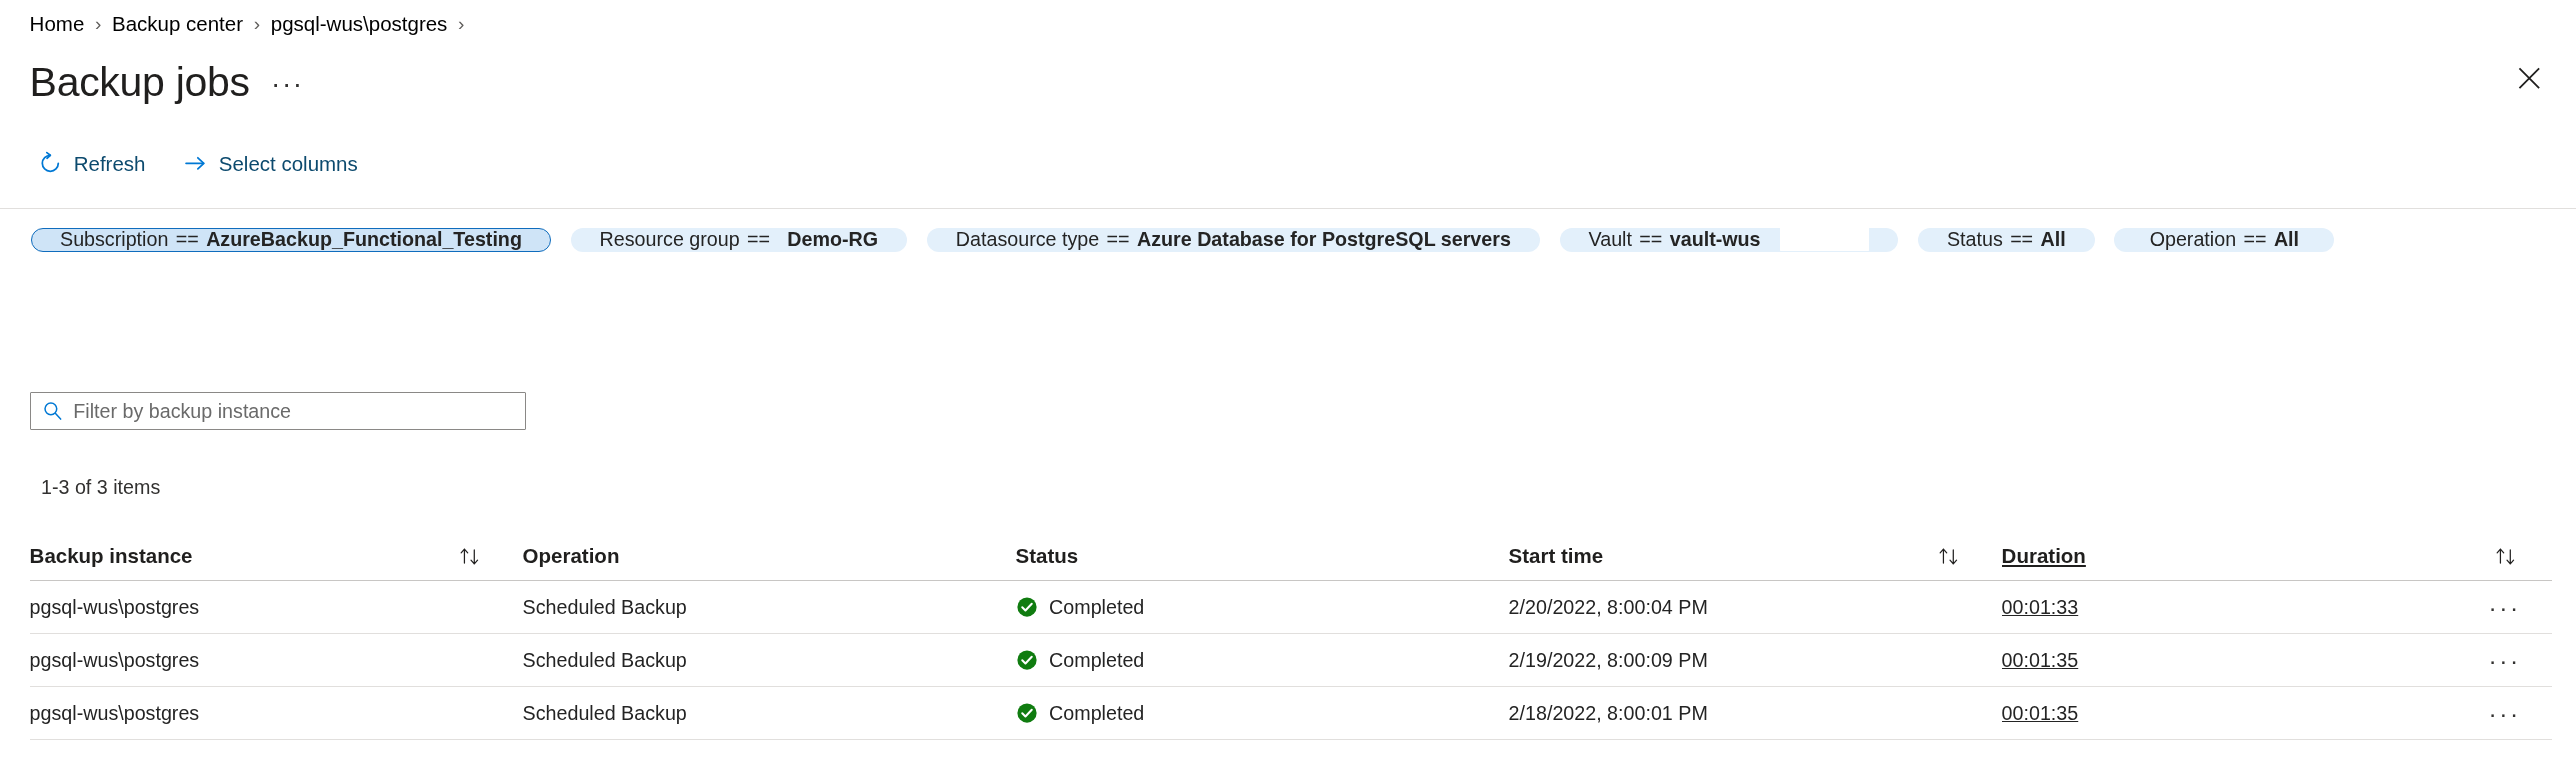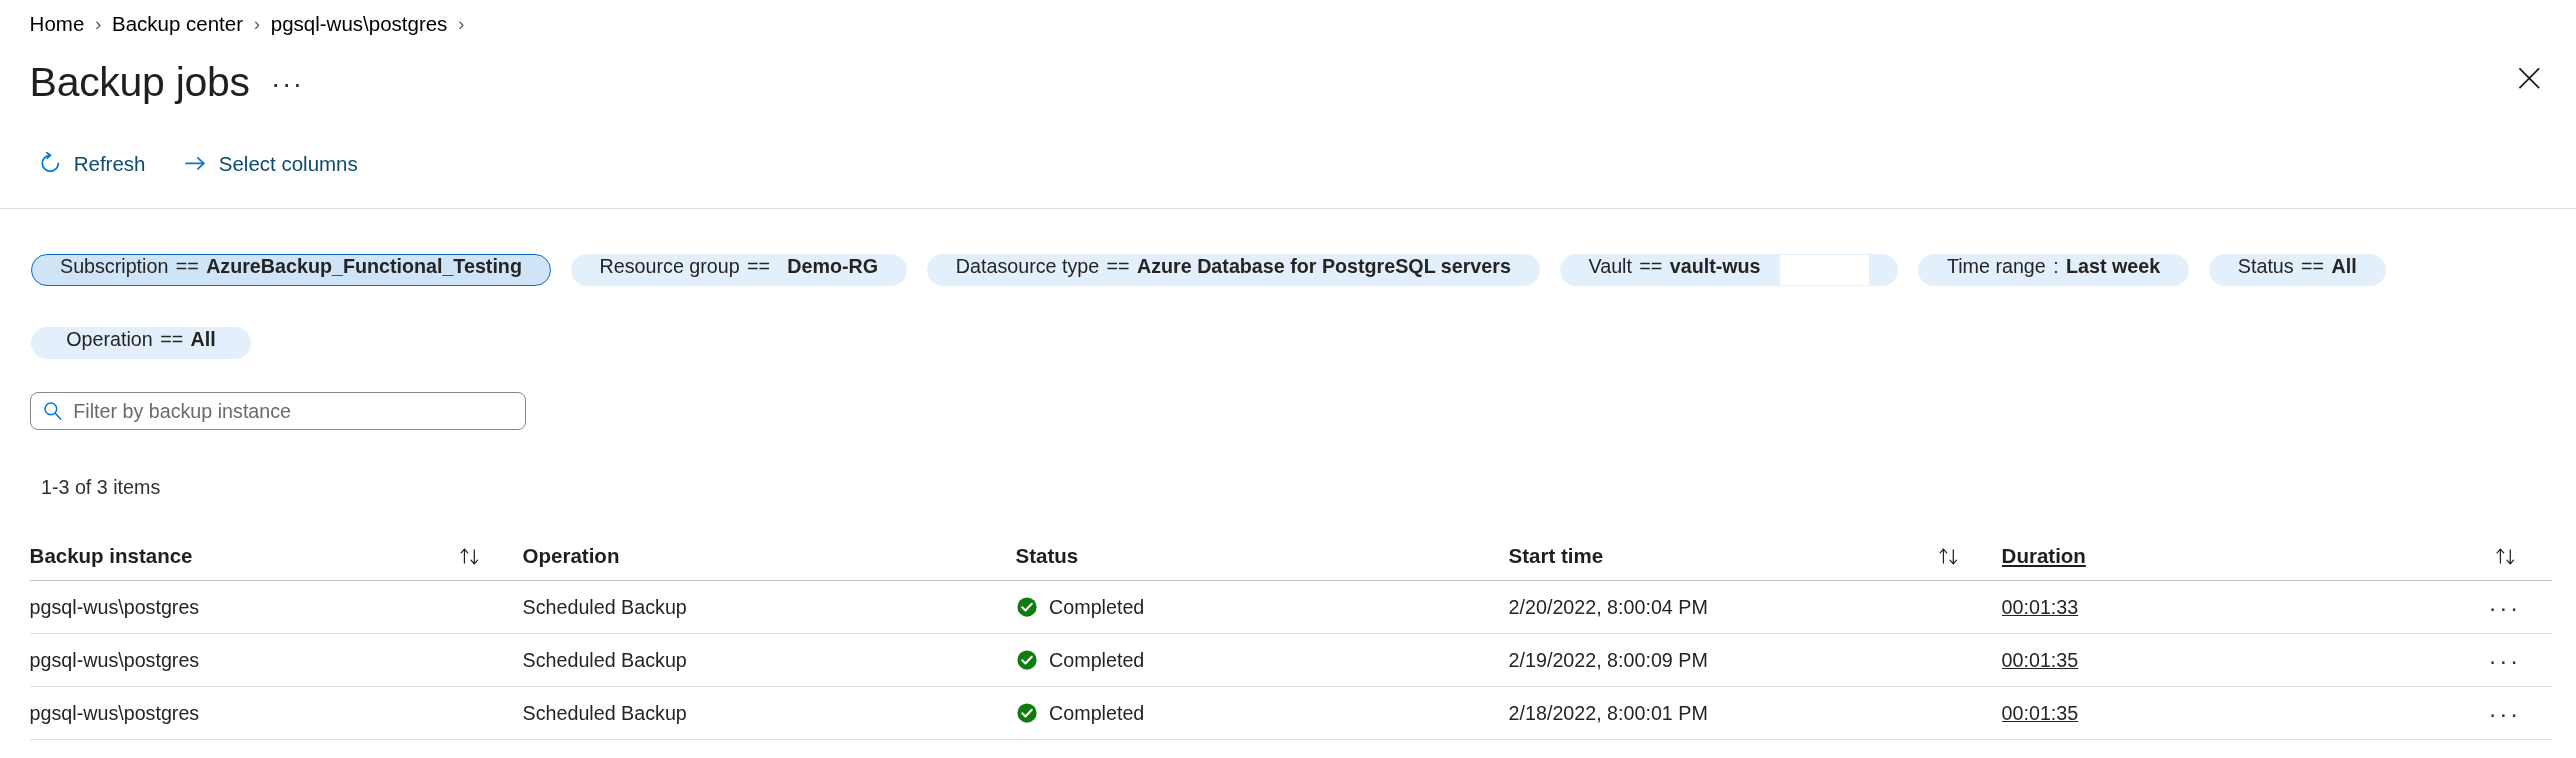--- a/index.html
+++ b/index.html
@@ -62,50 +62,49 @@
 
   
   .filters {
     position: absolute; left: 31px; top: 228px;
     width: 2512px;
     display: flex; flex-wrap: wrap; align-items: center;
     gap: 14.8px 19.7px;
   }
   .pill {
     position: relative;
-    height: 32px;
-    display: inline-flex; align-items: flex-start; justify-content: center;
+    height: 24px;
+    display: inline-flex; align-items: flex-end; justify-content: center;
     padding: 0 28px;
     border-radius: 19px;
     background: #e3f0fb;
     border: 0.8px solid transparent;
     font-size: 19.7px; color: #242424; white-space: nowrap;
     cursor: pointer;
-    margin-top: 26px;
   }
   .pill.selected {
     background: #cfe4f7;
     border: 1.6px solid #0f6cbd;
   }
   .pill .p-key { font-weight: 400; }
   .pill .p-op  { font-weight: 400; margin: 0 7.4px; }
   .pill .p-val { font-weight: 700; }
   .pill.wide-gap .p-val { margin-left: 9.9px; }
   .pill .white-slot {
     display: inline-block; width: 89px; height: 29.6px;
     background: #ffffff; margin-left: 19.7px; border-radius: 0.8px;
   }
 
   
   .searchbox {
     position: absolute; left: 29.6px; top: 392px;
     width: 496px; height: 38px;
     border: 0.8px solid #8a8886; background: #fff;
     display: flex; align-items: center; gap: 9.9px;
-    padding: 0 11.5px; border-radius: 8px;
+    padding: 0 11.5px; border-radius: 1px;
   }
   .search-icon { width: 21.3px; height: 21.3px; flex: none; display: block; }
   .searchbox input {
     border: 0; outline: 0; background: transparent;
     font-family: "Liberation Sans", sans-serif;
     font-size: 19.7px; color: #323130; width: 100%;
   }
   .searchbox input::placeholder { color: #6a6a6a; }
 
   
@@ -219,25 +218,20 @@
       <span class="p-val">Azure Database for PostgreSQL servers</span>
     </div>
 
     <div class="pill">
       <span class="p-key">Vault</span>
       <span class="p-op">==</span>
       <span class="p-val">vault-wus</span>
       <span class="white-slot"></span>
     </div>
 
-    <div class="pill">
-      <span class="p-key">Time range</span>
-      <span class="p-op">:</span>
-      <span class="p-val">Last week</span>
-    </div>
 
     <div class="pill">
       <span class="p-key">Status</span>
       <span class="p-op">==</span>
       <span class="p-val">All</span>
     </div>
 
     <div class="pill" style="flex-basis:100%;max-width:220px;">
       <span class="p-key">Operation</span>
       <span class="p-op">==</span>

